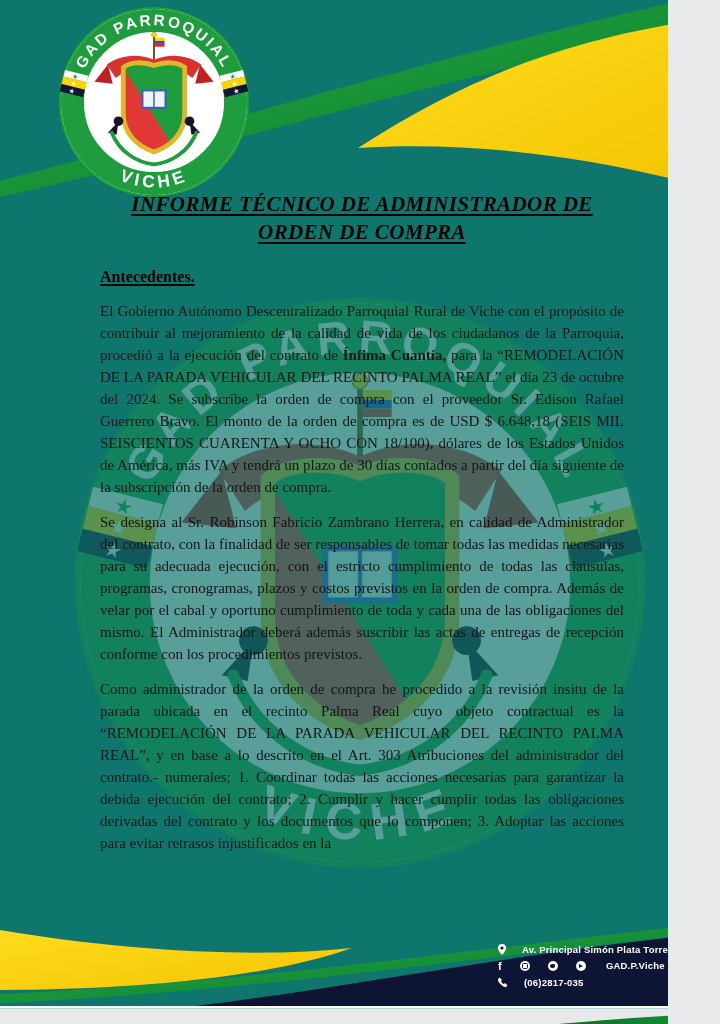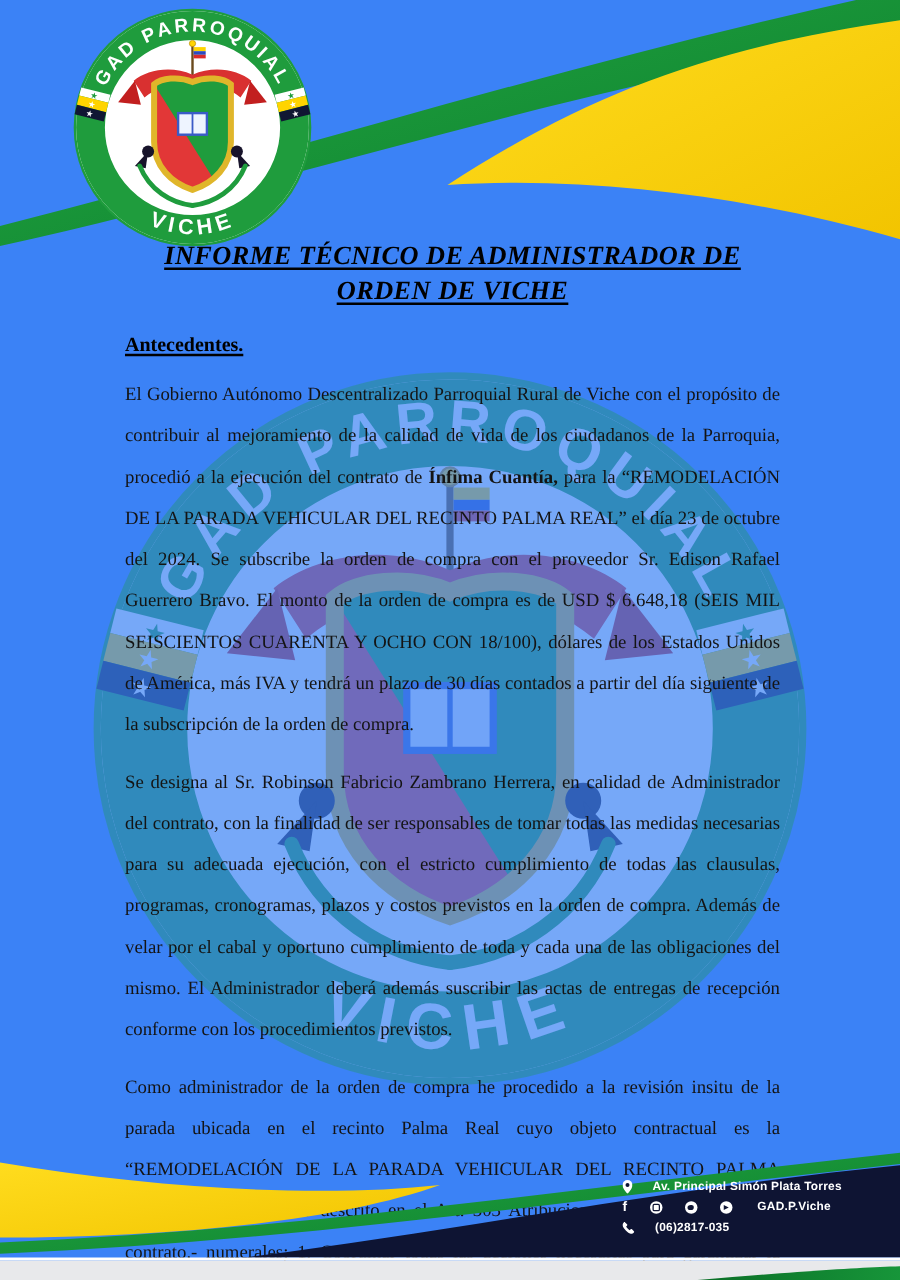--- a/index.html
+++ b/index.html
@@ -1,17 +1,17 @@
 <!DOCTYPE html>
 <html><head>
 <meta charset="utf-8">
 <style>
   html,body{margin:0;padding:0;background:#e8e9eb;}
   .page{
-    position:relative;width:720px;height:1024px;background:#3b82f6;
+    position:relative;width:668px;height:1024px;background:#0f766e;
     overflow:hidden;font-family:"Liberation Serif",serif;
   }
   svg{display:block}
   .abs{position:absolute;}
   .no-ptr{pointer-events:none;}
 
   
   .header-logo{left:58px;top:6px;width:192px;height:192px;z-index:5;}
 
   
@@ -28,21 +28,21 @@
   .doc-title{
     text-align:center;font-size:21px;line-height:28px;font-weight:bold;font-style:italic;
     letter-spacing:.4px;color:#000;margin:0 0 22px 0;
   }
   .doc-title span{text-decoration:underline;text-decoration-thickness:2px;text-underline-offset:3px;}
   .section-heading{
     font-size:16px;font-weight:bold;margin:0 0 14px 0;color:#000;
     text-decoration:underline;text-decoration-thickness:1.5px;text-underline-offset:2px;
   }
   .doc p{
-    font-size:15px;line-height:33px;text-align:justify;margin:0 0 13px 0;
+    font-size:15px;line-height:22px;text-align:justify;margin:0 0 13px 0;
   }
   .bold-run{font-weight:bold;}
 
   
   .bottom-decor{left:0;bottom:0;width:720px;height:104px;z-index:7;}
 
   
   .footer{
     position:absolute;left:498px;top:941px;width:215px;z-index:8;
     font-family:"Liberation Sans",sans-serif;font-size:9.5px;font-weight:bold;
@@ -142,21 +142,21 @@
     <use href="#logoBadge" xlink:href="#logoBadge"></use>
   </svg>
 
   <svg class="abs header-logo" viewBox="0 0 200 200">
     <use href="#logoBadge" xlink:href="#logoBadge"></use>
   </svg>
 
   <div class="doc">
     <h1 class="doc-title">
       <span>INFORME TÉCNICO DE ADMINISTRADOR DE</span><br>
-      <span>ORDEN DE VICHE</span>
+      <span>ORDEN DE COMPRA</span>
     </h1>
     <h2 class="section-heading">Antecedentes.</h2>
     <p><span>El Gobierno Autónomo Descentralizado Parroquial Rural de Viche con el propósito de contribuir al mejoramiento de la calidad de vida de los ciudadanos de la Parroquia, procedió a la ejecución del contrato de </span><span class="bold-run">Ínfima Cuantía,</span><span> para la “REMODELACIÓN DE LA PARADA VEHICULAR DEL RECINTO PALMA REAL” el día 23 de octubre del 2024. Se subscribe la orden de compra con el proveedor Sr. Edison Rafael Guerrero Bravo. El monto de la orden de compra es de USD $  6.648,18 (SEIS MIL SEISCIENTOS CUARENTA Y OCHO CON 18/100), dólares de los Estados Unidos de América, más IVA y tendrá un plazo de 30 días contados a partir del día siguiente de la subscripción de la orden de compra.</span></p>
     <p>Se designa al Sr. Robinson Fabricio Zambrano Herrera, en calidad de Administrador del contrato, con la finalidad  de ser responsables de tomar todas las medidas necesarias para su adecuada ejecución, con el estricto cumplimiento de todas las clausulas, programas, cronogramas, plazos y costos previstos en la orden de compra. Además de velar por el cabal y oportuno cumplimiento de toda y cada una de las obligaciones del mismo. El Administrador deberá además suscribir las actas de entregas de recepción conforme con los procedimientos previstos.</p>
     <p>Como administrador de la orden de compra he procedido a la revisión insitu de la parada ubicada en el recinto Palma Real cuyo objeto contractual es la “REMODELACIÓN DE LA PARADA VEHICULAR DEL RECINTO PALMA REAL”, y en base a lo descrito en el Art. 303 Atribuciones del administrador del contrato.- numerales; 1. Coordinar todas las acciones necesarias para garantizar la debida ejecución del contrato; 2. Cumplir y hacer cumplir todas las obligaciones derivadas del contrato y los documentos que lo componen; 3. Adoptar las acciones para evitar retrasos injustificados en la</p>
   </div>
 
   <svg class="abs bottom-decor no-ptr" viewBox="0 0 720 104">
     <path d="M195,86 C360,66 520,32 722,12 L722,86 Z" fill="#0e1433"></path>
     <path d="M0,74 C240,64 480,28 722,2 L722,11 C480,37 240,73 0,83 Z" fill="url(#gradGreen)"></path>

